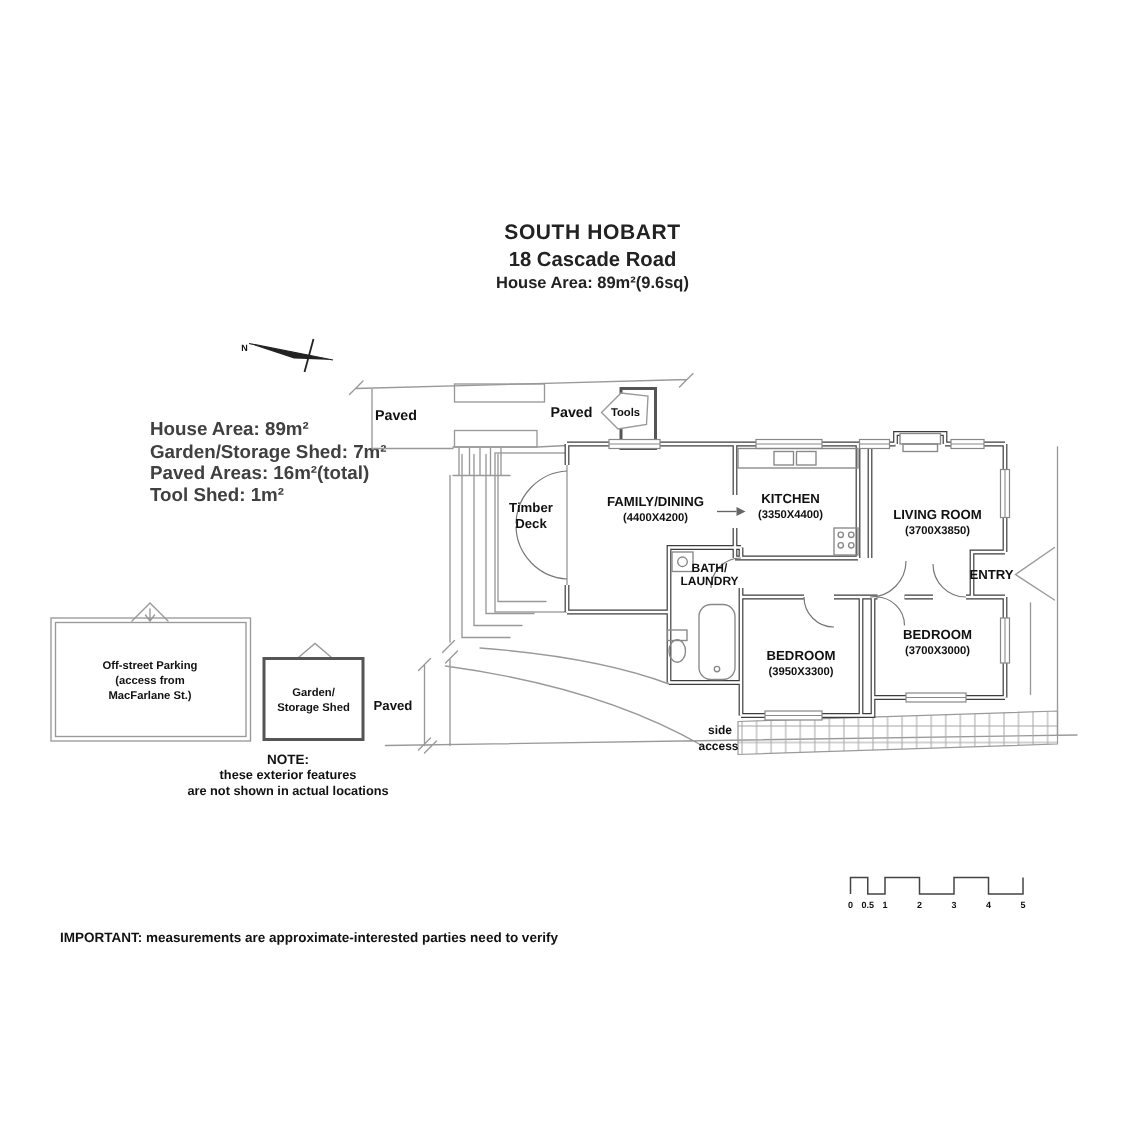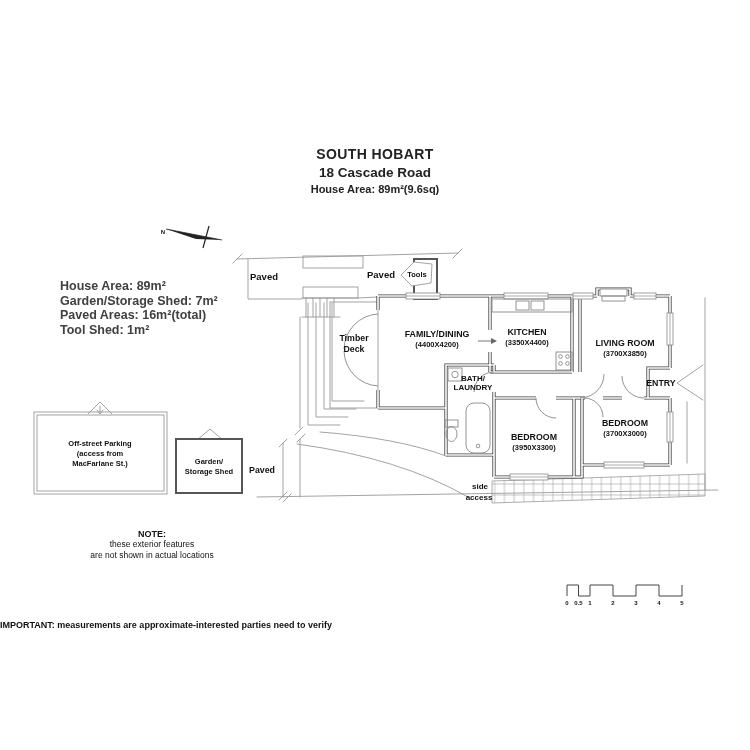--- a/index.html
+++ b/index.html
@@ -1,28 +1,28 @@
 <!DOCTYPE html>
 <html><head>
 <meta charset="utf-8">
 <style>
   html,body{margin:0;padding:0;}
   body{
     width:750px;height:750px;position:relative;background:#ffffff;
     font-family:"Liberation Sans", sans-serif;color:#1a1a1a;overflow:hidden;
   }
-  .abs{position:absolute;}
+  .abs{position:absolute;padding-left:40px;}
   .title-block{top:146px;left:0;right:0;text-align:center;font-weight:bold;color:#222;}
   .title-line1{font-size:14px;letter-spacing:.4px;}
   .title-line2{font-size:13.5px;margin-top:3px;}
   .title-line3{font-size:11px;margin-top:3px;}
   .summary{left:60px;top:279px;font-size:12.5px;font-weight:bold;line-height:14.7px;color:#404040;white-space:nowrap;}
-  .note-block{left:63px;top:501px;width:178px;text-align:center;color:#111;margin-top:28px;}
+  .note-block{left:63px;top:501px;width:178px;text-align:center;color:#111;}
   .note-title{font-size:9px;font-weight:bold;}
-  .note-line{font-size:8.5px;font-weight:normal;line-height:11px;}
+  .note-line{font-size:8.5px;font-weight:bold;line-height:11px;}
   .disclaimer{left:0;right:0;top:620px;text-align:left;font-size:9px;font-weight:bold;color:#111;}
   svg{position:absolute;left:0;top:0;}
   .t{font-family:"Liberation Sans", sans-serif;font-weight:bold;fill:#111;text-anchor:middle;}
   .t10{font-size:9.5px;}
   .t9{font-size:8.8px;}
   .t8{font-size:8px;}
   .t75{font-size:7.5px;}
   .t6{font-size:6px;}
   .siteline{fill:none;stroke:#999;stroke-width:0.9;stroke-linecap:round;}
   .wall-outer{fill:none;stroke:#3d3d3d;stroke-width:3.2;}

